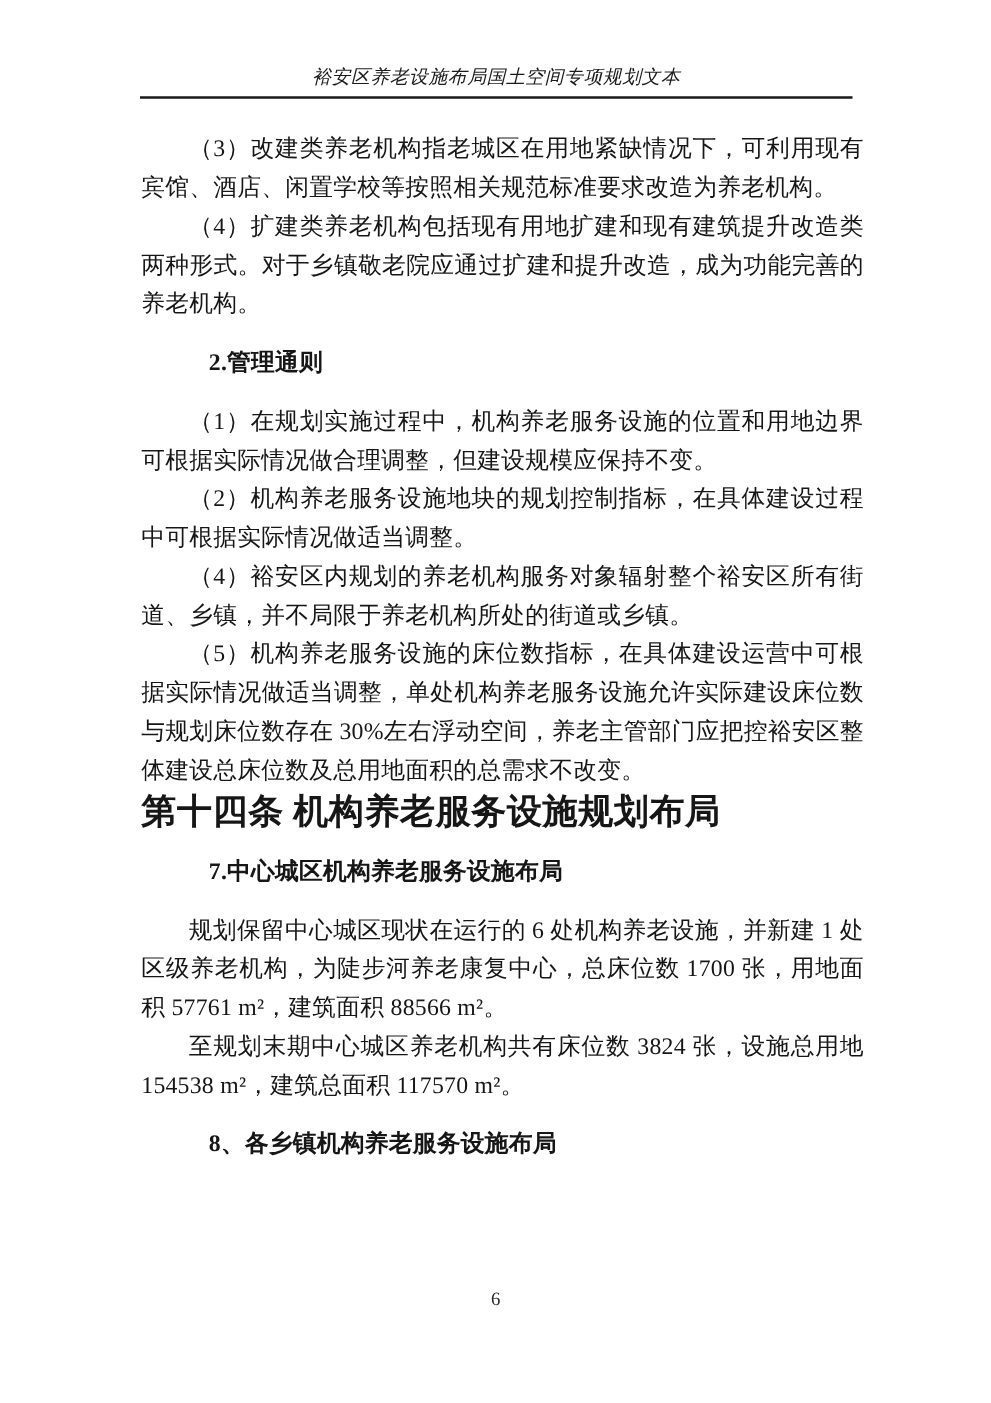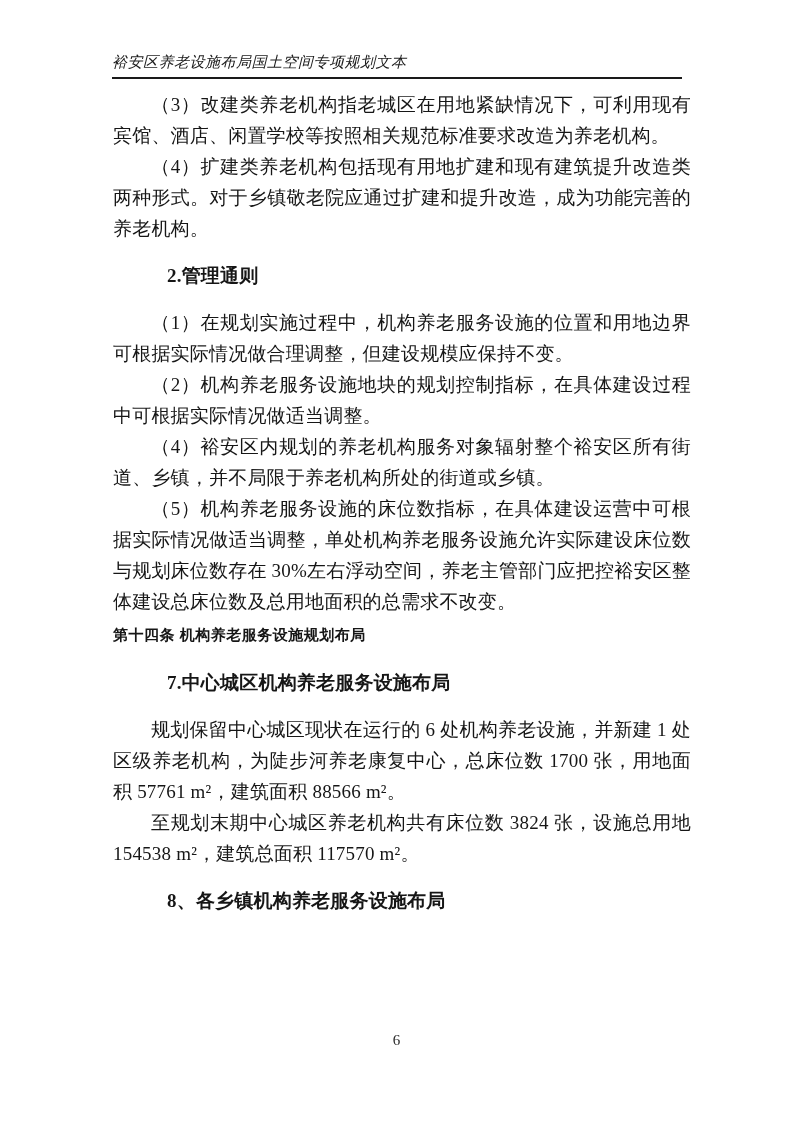--- a/index.html
+++ b/index.html
@@ -16,59 +16,59 @@
     overflow: hidden;
     font-family: "Liberation Serif", "DejaVu Serif", serif;
   }
   .header {
     position: absolute;
     top: 52px;
     left: 112px;
     width: 570px;
   }
   .header-title {
-    text-align: left;
+    text-align: center;
     font-style: italic;
     font-size: 15px;
     line-height: 20px;
     letter-spacing: 0.5px;
     color: #1b1b1b;
   }
   .header-rule {
     margin-top: 5px;
     border: none;
     border-top: 2px solid #1a1a1a;
     height: 0;
   }
   .doc-body {
     position: absolute;
-    top: 89px;
+    top: 104px;
     left: 113px;
     width: 578px;
     font-size: 19px;
     line-height: 31px;
     text-align: justify;
     letter-spacing: 0.2px;
   }
   .para {
     margin: 0;
     text-indent: 2em;
   }
   .sub-heading {
     margin: 16px;
     text-indent: 2em;
     font-weight: bold;
   }
   .article-heading {
     margin: 1px 0;
     text-indent: 0;
     font-weight: bold;
-    font-size: 15px;
+    font-size: 28px;
     line-height: 33px;
-    font-family: Liberation Sans, sans-serif;
+    font-family: Liberation Serif, serif;
     letter-spacing: 0.5px;
   }
   .footer {
     position: absolute;
     top: 1032px;
     left: 0;
     width: 793px;
     text-align: center;
     font-size: 15px;
     color: #2a2a2a;

